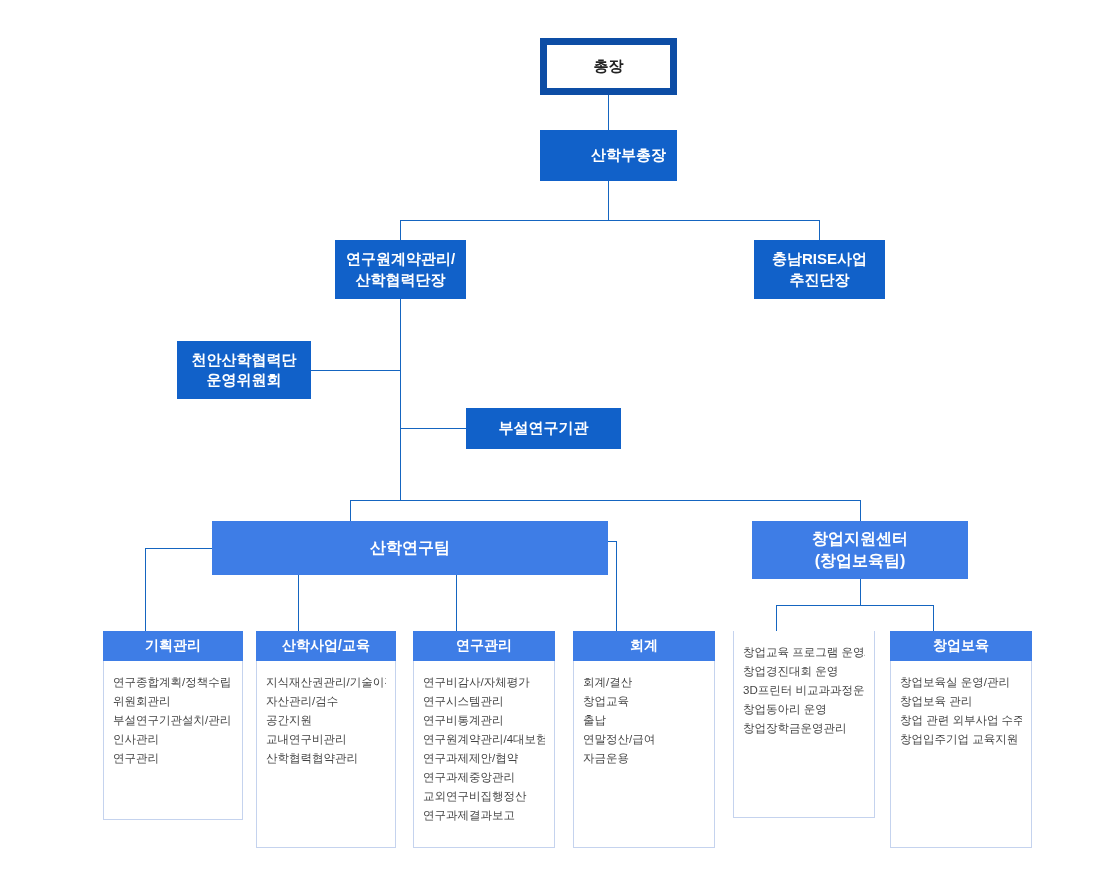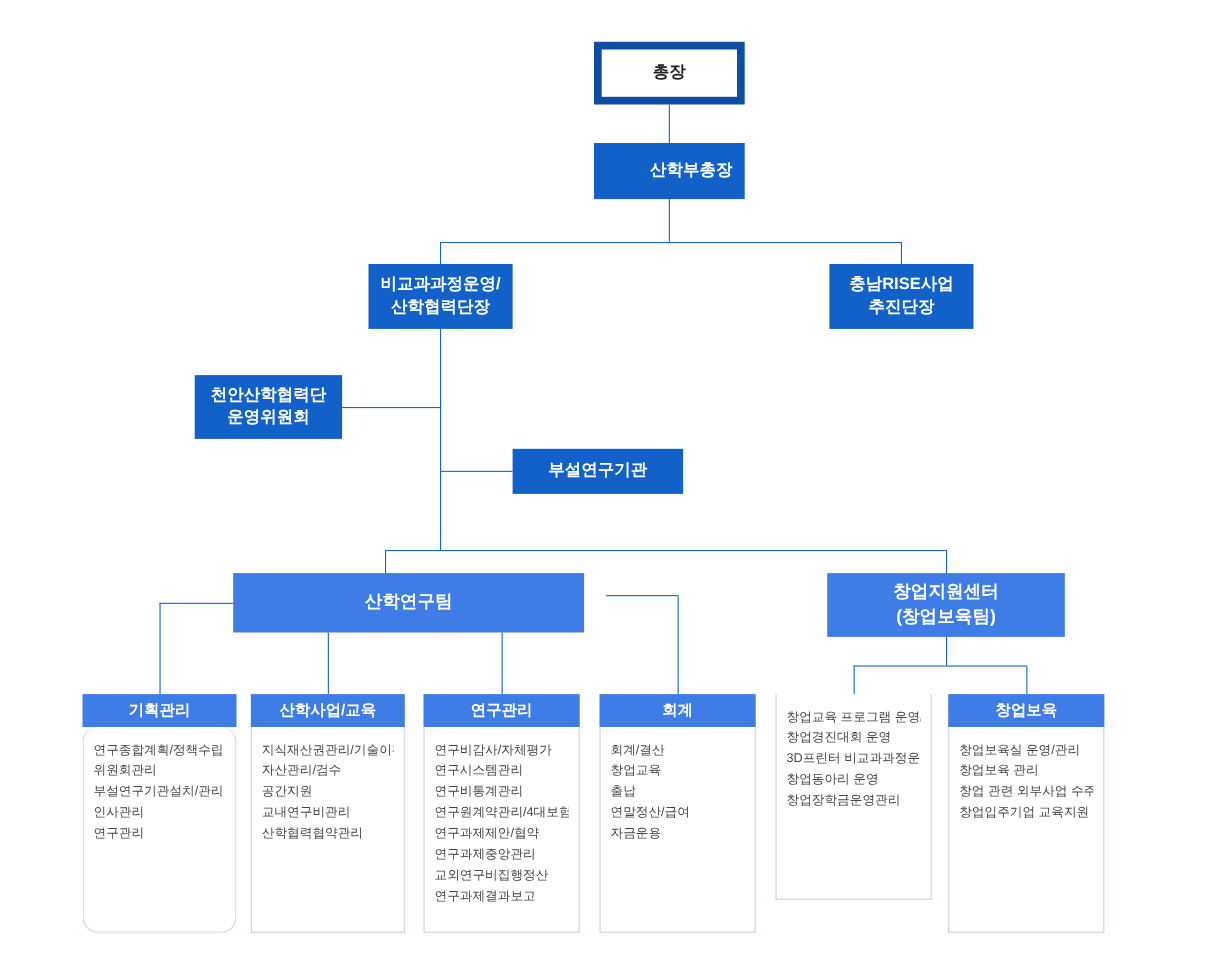--- a/index.html
+++ b/index.html
@@ -41,21 +41,21 @@
   .node-solid{
     background:var(--solid-box);
     color:var(--box-text);
     font-size:15px;
   }
   .node-team{
     background:var(--team-box);
     color:var(--box-text);
     font-size:16px;
   }
-  .dept{position:absolute;z-index:2;}
+  .dept{position:absolute;z-index:2;margin-left:28px;}
   .dept-header{
     box-sizing:border-box;
     height:30px;
     background:var(--team-box);
     color:var(--box-text);
     font-size:14px;font-weight:700;
     display:flex;align-items:center;justify-content:center;
     text-align:center;
   }
   .dept-body{
@@ -104,39 +104,39 @@
   <div class="vline" style="left:616px;top:541px;height:90px;"></div>
   <div class="vline" style="left:860px;top:579px;height:26px;"></div>
   <div class="hline" style="left:776px;top:605px;width:157px;"></div>
   <div class="vline" style="left:776px;top:605px;height:26px;"></div>
   <div class="vline" style="left:933px;top:605px;height:26px;"></div>
 
   <div class="node node-root" style="left:540px;top:38px;width:137px;height:57px;">총장</div>
 
   <div class="node node-solid" style="left:540px;top:130px;width:137px;height:51px;padding-left:40px;">산학부총장</div>
 
-  <div class="node node-solid" style="left:335px;top:240px;width:131px;height:59px;">비교과과정운영/
+  <div class="node node-solid" style="left:335px;top:240px;width:131px;height:59px;">연구원계약관리/
 산학협력단장</div>
 
   <div class="node node-solid" style="left:754px;top:240px;width:131px;height:59px;">충남RISE사업
 추진단장</div>
 
   <div class="node node-solid" style="left:177px;top:341px;width:134px;height:58px;">천안산학협력단
 운영위원회</div>
 
   <div class="node node-solid" style="left:466px;top:408px;width:155px;height:41px;">부설연구기관</div>
 
-  <div class="node node-team" style="left:212px;top:521px;width:319px;height:54px;">산학연구팀</div>
+  <div class="node node-team" style="left:212px;top:521px;width:396px;height:54px;">산학연구팀</div>
 
   <div class="node node-team" style="left:752px;top:521px;width:216px;height:58px;">창업지원센터
 (창업보육팀)</div>
 
   <div class="dept" style="left:75px;top:631px;width:140px;">
     <div class="dept-header">기획관리</div>
-    <div class="dept-body" style="height:187px;border-radius:14px;">
+    <div class="dept-body" style="height:159px;">
         <div class="list-item">연구종합계획/정책수립</div>
         <div class="list-item">위원회관리</div>
         <div class="list-item">부설연구기관설치/관리</div>
         <div class="list-item">인사관리</div>
         <div class="list-item">연구관리</div>
       </div>
   </div>
 
   <div class="dept" style="left:228px;top:631px;width:140px;">
     <div class="dept-header">산학사업/교육</div>

